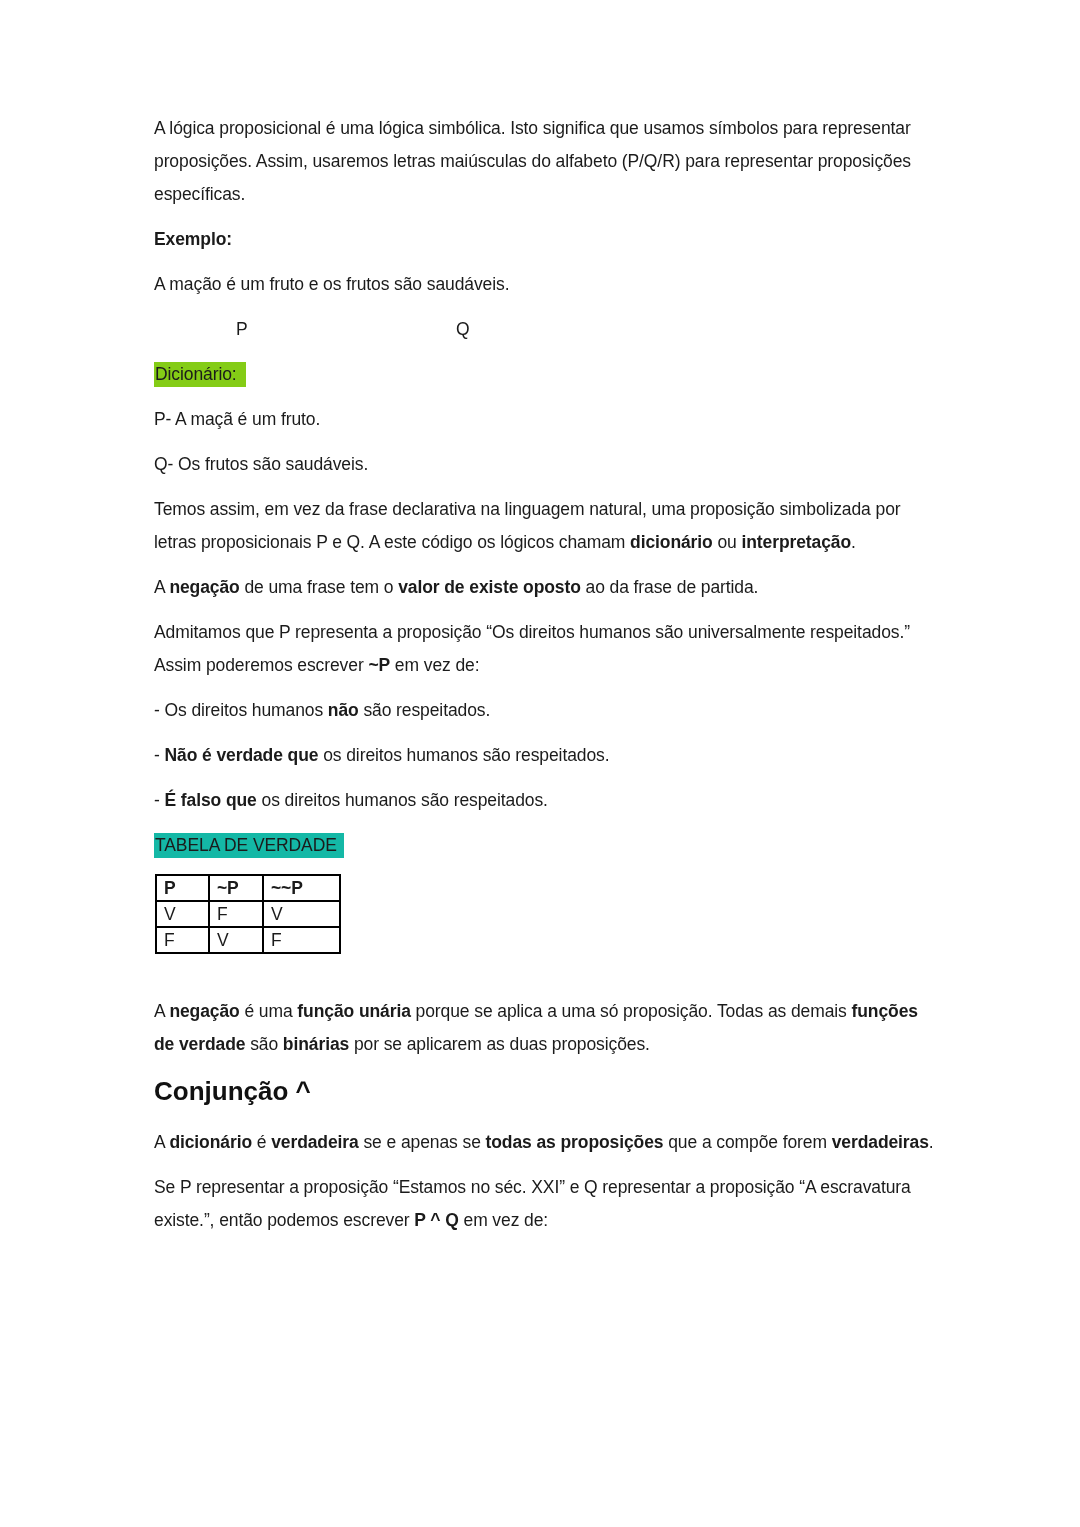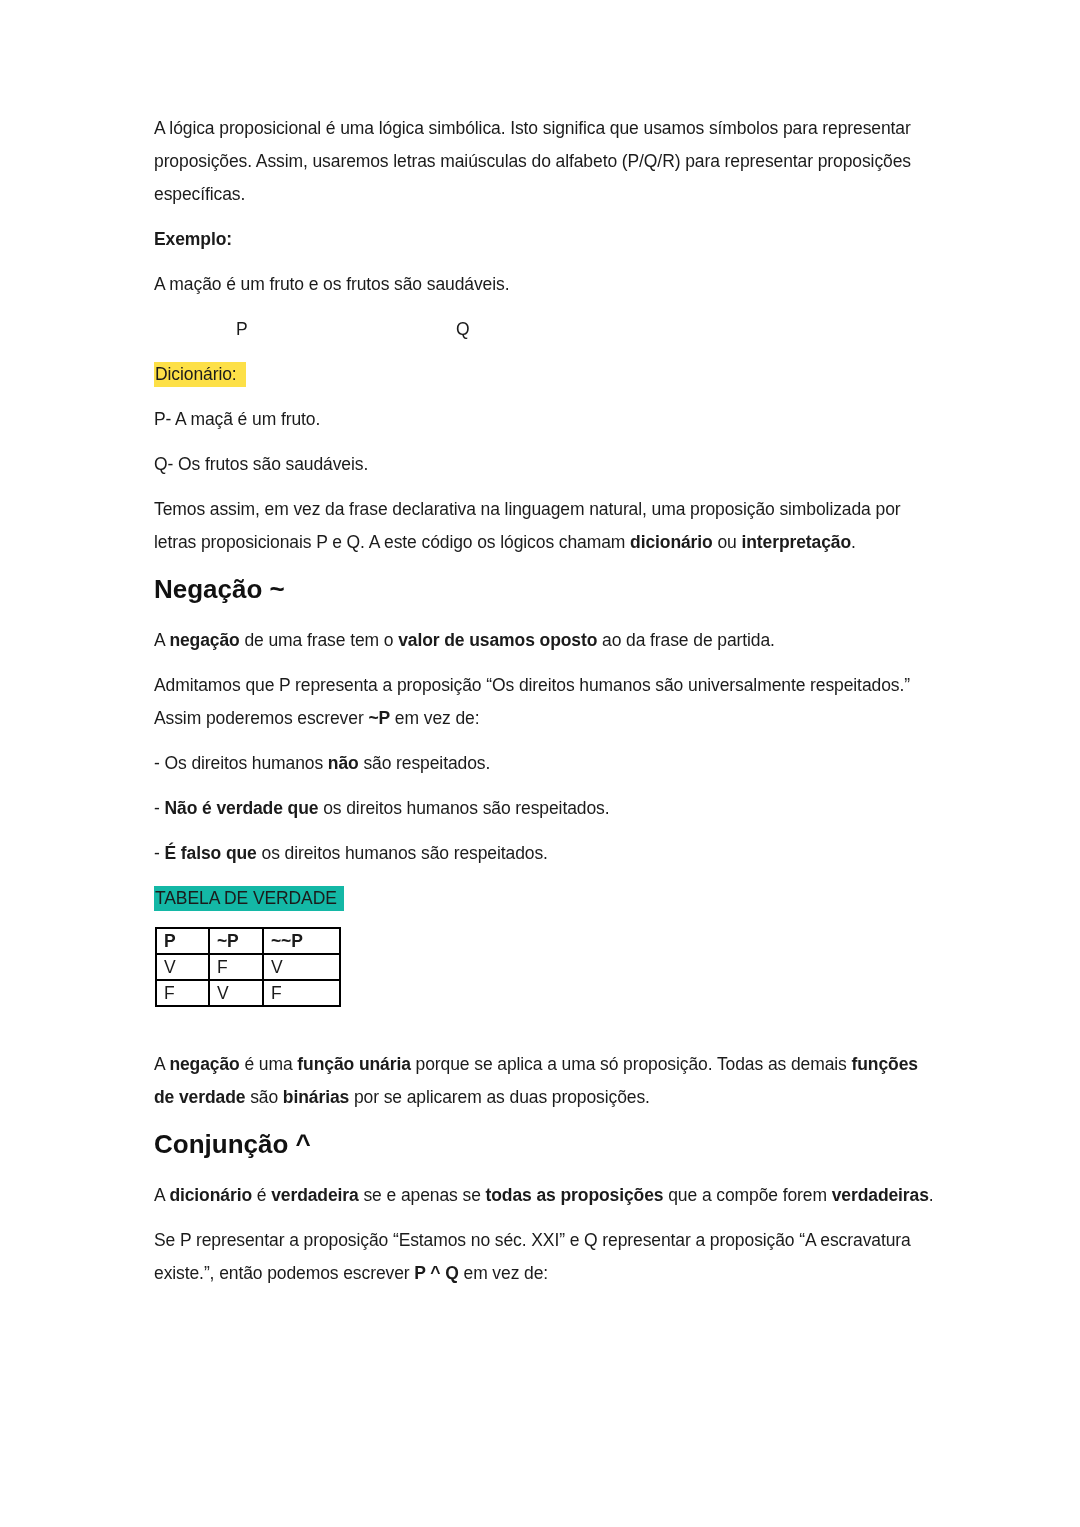--- a/index.html
+++ b/index.html
@@ -23,21 +23,21 @@
     font-size: 17.5px;
     line-height: 33px;
     letter-spacing: -0.1px;
   }
   p {
     margin: 0 0 12px 0;
   }
   .b { font-weight: bold; }
   .u { text-underline-offset: 3px; }
   .hl {
-    background: #fde047;
+    background: #84cc16;
     padding: 2px 9px 3px 1px;
   }
   .hl2 {
     background: #14b8a6;
     padding: 2px 7px 3px 1px;
   }
   .pq-row {
     margin: 0 0 12px 0;
   }
   .pq-row .p-lbl { margin-left: 82px; }
@@ -94,24 +94,23 @@
   </p>
 
   <p>P- A maçã é um fruto.</p>
 
   <p>Q- Os frutos são saudáveis.</p>
 
   <p>
     <span>Temos assim, em vez da frase declarativa na linguagem natural, uma proposição simbolizada por letras proposicionais P e Q. A este código os lógicos chamam </span><span class="b">dicionário</span><span> ou </span><span class="b">interpretação</span><span>.</span>
   </p>
 
-  <h1 class="section">Negação ~</h1>
 
   <p>
-    <span>A </span><span class="b">negação</span><span> de uma frase tem o </span><span class="b">valor de usamos oposto</span><span> ao da frase de partida.</span>
+    <span>A </span><span class="b">negação</span><span> de uma frase tem o </span><span class="b">valor de existe oposto</span><span> ao da frase de partida.</span>
   </p>
 
   <p>
     <span>Admitamos que P representa a proposição “Os direitos humanos são universalmente respeitados.” Assim poderemos escrever </span><span class="b">~P</span><span> em vez de:</span>
   </p>
 
   <p>
     <span>- Os direitos humanos </span><span class="b">não</span><span> são respeitados.</span>
   </p>
 

